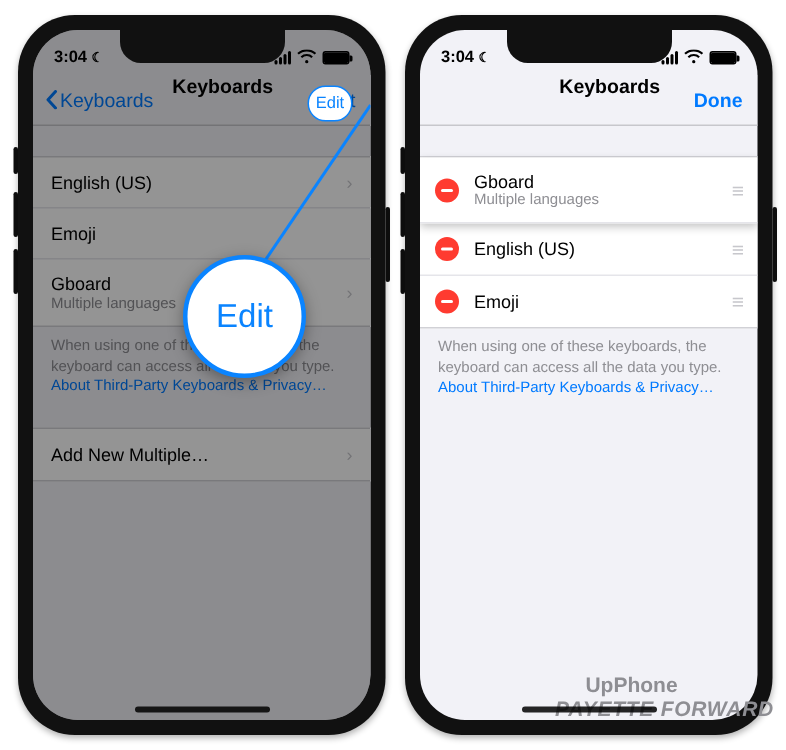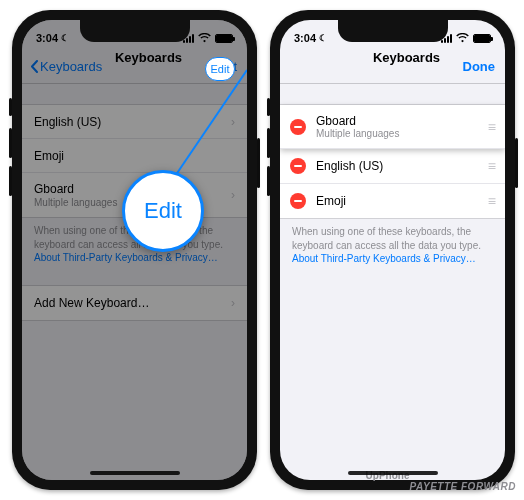--- a/index.html
+++ b/index.html
@@ -139,22 +139,22 @@
     color:#0a84ff; font-size:11px; font-weight:500;
     border:1px solid #0a84ff;
   }
 
   .home-indicator{
     position:absolute; bottom:5px; left:50%; transform:translateX(-50%);
     width:90px; height:4px; border-radius:3px; background:#000; opacity:.85; z-index:30;
   }
 
   .watermark{
-    position:absolute; right:8px; bottom:8px; text-align:left;
-    font-size:10px; color:#8e8e93; line-height:1.1;
+    position:absolute; right:8px; bottom:20px; text-align:center;
+    font-size:14px; color:#8e8e93; line-height:1.1;
   }
   .watermark .w1{font-weight:600;}
   .watermark .w2{font-style:italic; letter-spacing:0.5px; font-weight:600;padding-left:44px;}
 </style>
 </head>
 <body>
 
 <div class="stage">
 
   <div class="phone left">
@@ -216,21 +216,21 @@
             </span>
             <span class="right-chev">›</span>
           </div>
         </div>
         <div class="footnote">
           <span>When using one of these keyboards, the keyboard can access all the data you type. </span><span class="link">About Third-Party Keyboards &amp; Privacy…</span>
         </div>
 
         <div class="group">
           <div class="row">
-            <span>Add New Keyboard…</span>
+            <span>Add New Multiple…</span>
             <span class="right-chev">›</span>
           </div>
         </div>
       </div>
 
       <div class="dim"></div>
 
       <div class="edit-highlight">
         <span>Edit</span>
       </div>

